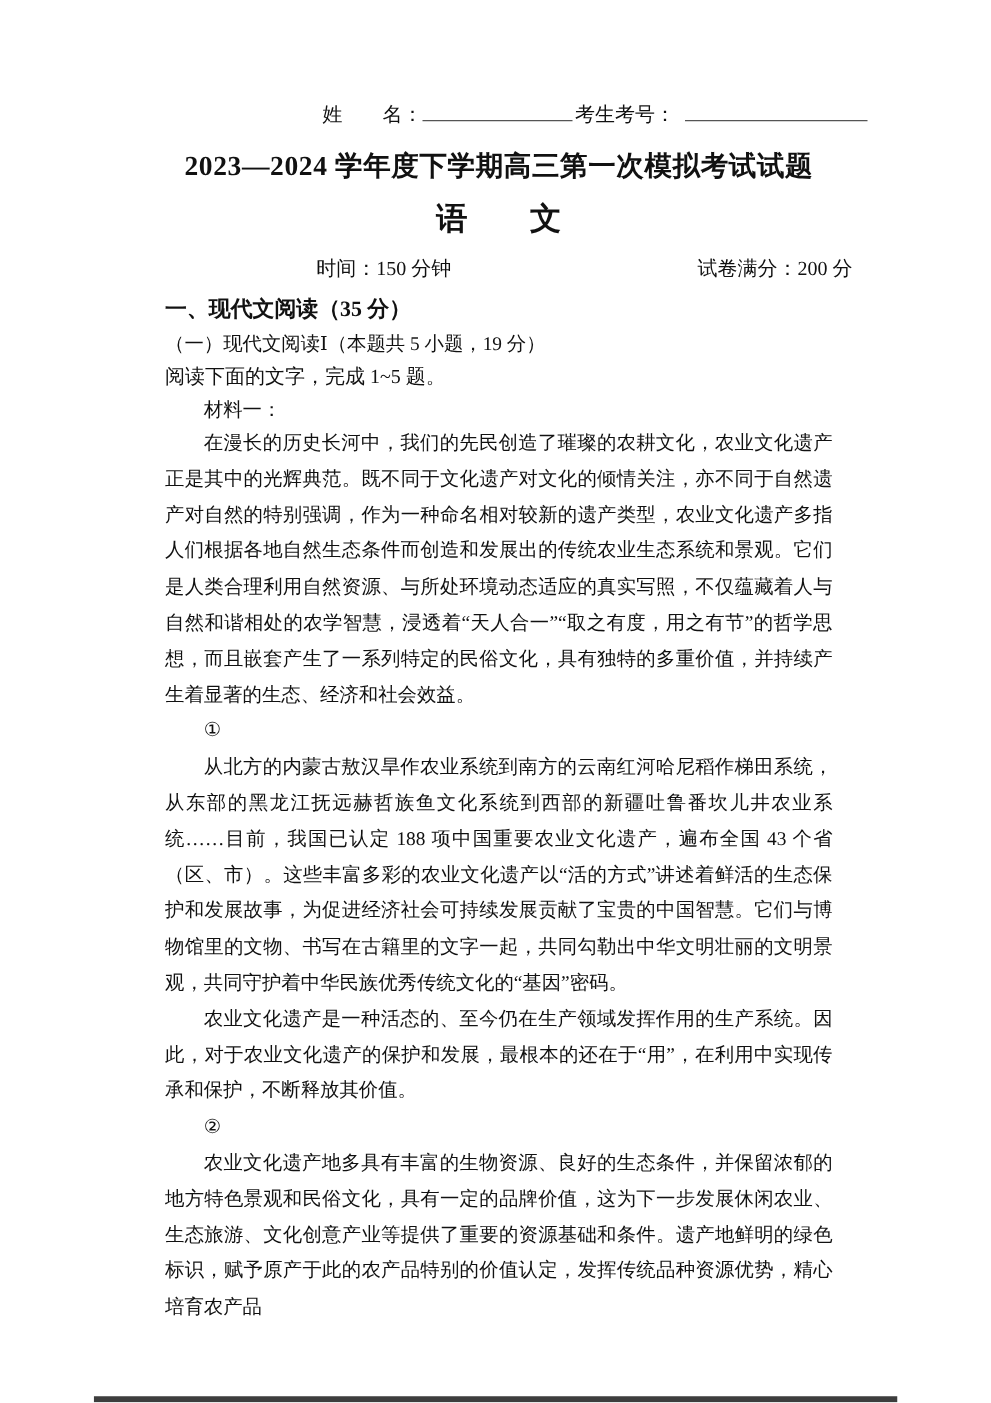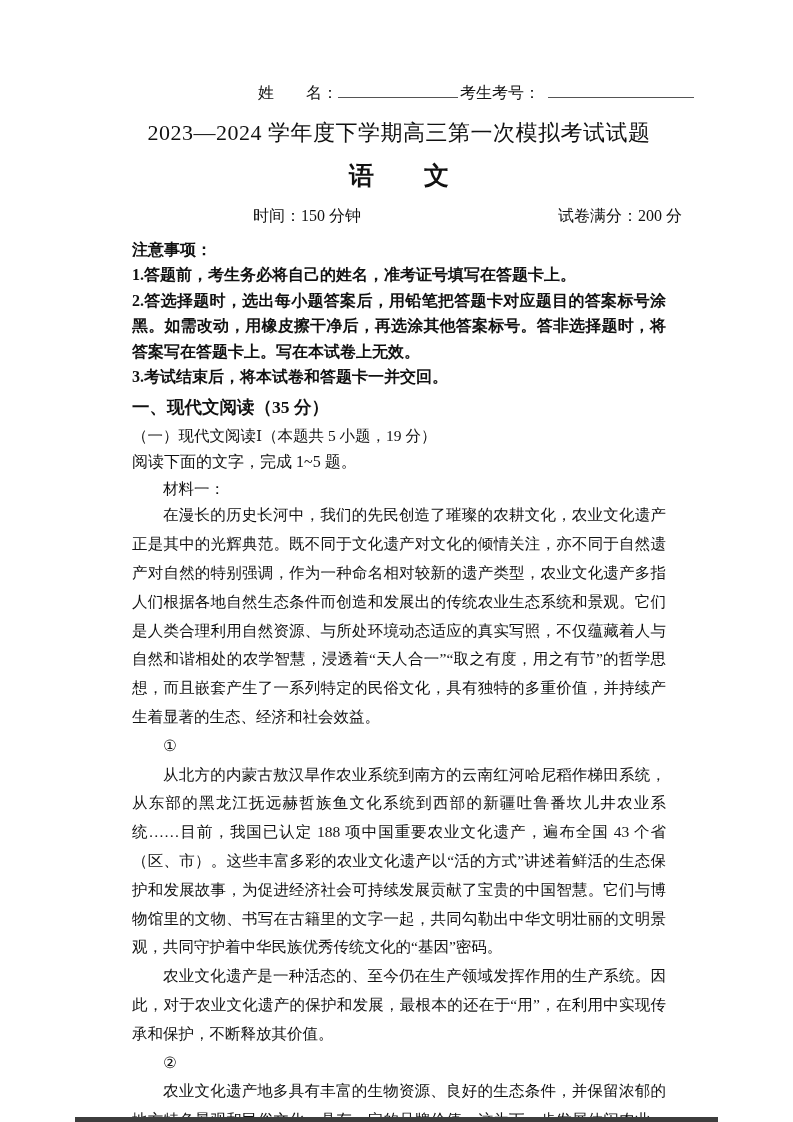--- a/index.html
+++ b/index.html
@@ -30,21 +30,21 @@
     height: 15px;
     vertical-align: baseline;
   }
   .blank-name { width: 120px; margin-right: 2px; }
   .blank-no   { width: 146px; margin-left: 8px; }
   
   .title {
     margin-top: 15px;
     text-align: center;
     font-size: 22px;
-    font-weight: normal;
+    font-weight: bold;
     line-height: 28px;
     letter-spacing: 0.5px;
   }
   .subject {
     margin-top: 15px;
     text-align: center;
     font-size: 25px;
     font-weight: bold;
     line-height: 28px;
   }
@@ -107,26 +107,20 @@
   <h1 class="title">2023—2024 学年度下学期高三第一次模拟考试试题</h1>
 
   <h2 class="subject">语　　文</h2>
 
   <div class="meta">
     <div class="meta-row">
       <span class="meta-col1">时间：150 分钟</span><span class="meta-col2">试卷满分：200 分</span>
     </div>
   </div>
 
-  <div class="notice">
-    <div class="notice-heading">注意事项：</div>
-    <div class="notice-item">1.答题前，考生务必将自己的姓名，准考证号填写在答题卡上。</div>
-    <div class="notice-item">2.答选择题时，选出每小题答案后，用铅笔把答题卡对应题目的答案标号涂黑。如需改动，用橡皮擦干净后，再选涂其他答案标号。答非选择题时，将答案写在答题卡上。写在本试卷上无效。</div>
-    <div class="notice-item">3.考试结束后，将本试卷和答题卡一并交回。</div>
-  </div>
 
   <div class="section-heading">一、现代文阅读（35 分）</div>
   <div class="sub-heading">（一）现代文阅读Ⅰ（本题共 5 小题，19 分）</div>
   <div class="instruction">阅读下面的文字，完成 1~5 题。</div>
 
   <div class="material-label kai">材料一：</div>
 
   <p class="body-para kai">在漫长的历史长河中，我们的先民创造了璀璨的农耕文化，农业文化遗产正是其中的光辉典范。既不同于文化遗产对文化的倾情关注，亦不同于自然遗产对自然的特别强调，作为一种命名相对较新的遗产类型，农业文化遗产多指人们根据各地自然生态条件而创造和发展出的传统农业生态系统和景观。它们是人类合理利用自然资源、与所处环境动态适应的真实写照，不仅蕴藏着人与自然和谐相处的农学智慧，浸透着“天人合一”“取之有度，用之有节”的哲学思想，而且嵌套产生了一系列特定的民俗文化，具有独特的多重价值，并持续产生着显著的生态、经济和社会效益。</p>
   <p class="marker-line kai">①</p>
   <p class="body-para kai">从北方的内蒙古敖汉旱作农业系统到南方的云南红河哈尼稻作梯田系统，从东部的黑龙江抚远赫哲族鱼文化系统到西部的新疆吐鲁番坎儿井农业系统……目前，我国已认定 188 项中国重要农业文化遗产，遍布全国 43 个省（区、市）。这些丰富多彩的农业文化遗产以“活的方式”讲述着鲜活的生态保护和发展故事，为促进经济社会可持续发展贡献了宝贵的中国智慧。它们与博物馆里的文物、书写在古籍里的文字一起，共同勾勒出中华文明壮丽的文明景观，共同守护着中华民族优秀传统文化的“基因”密码。</p>

